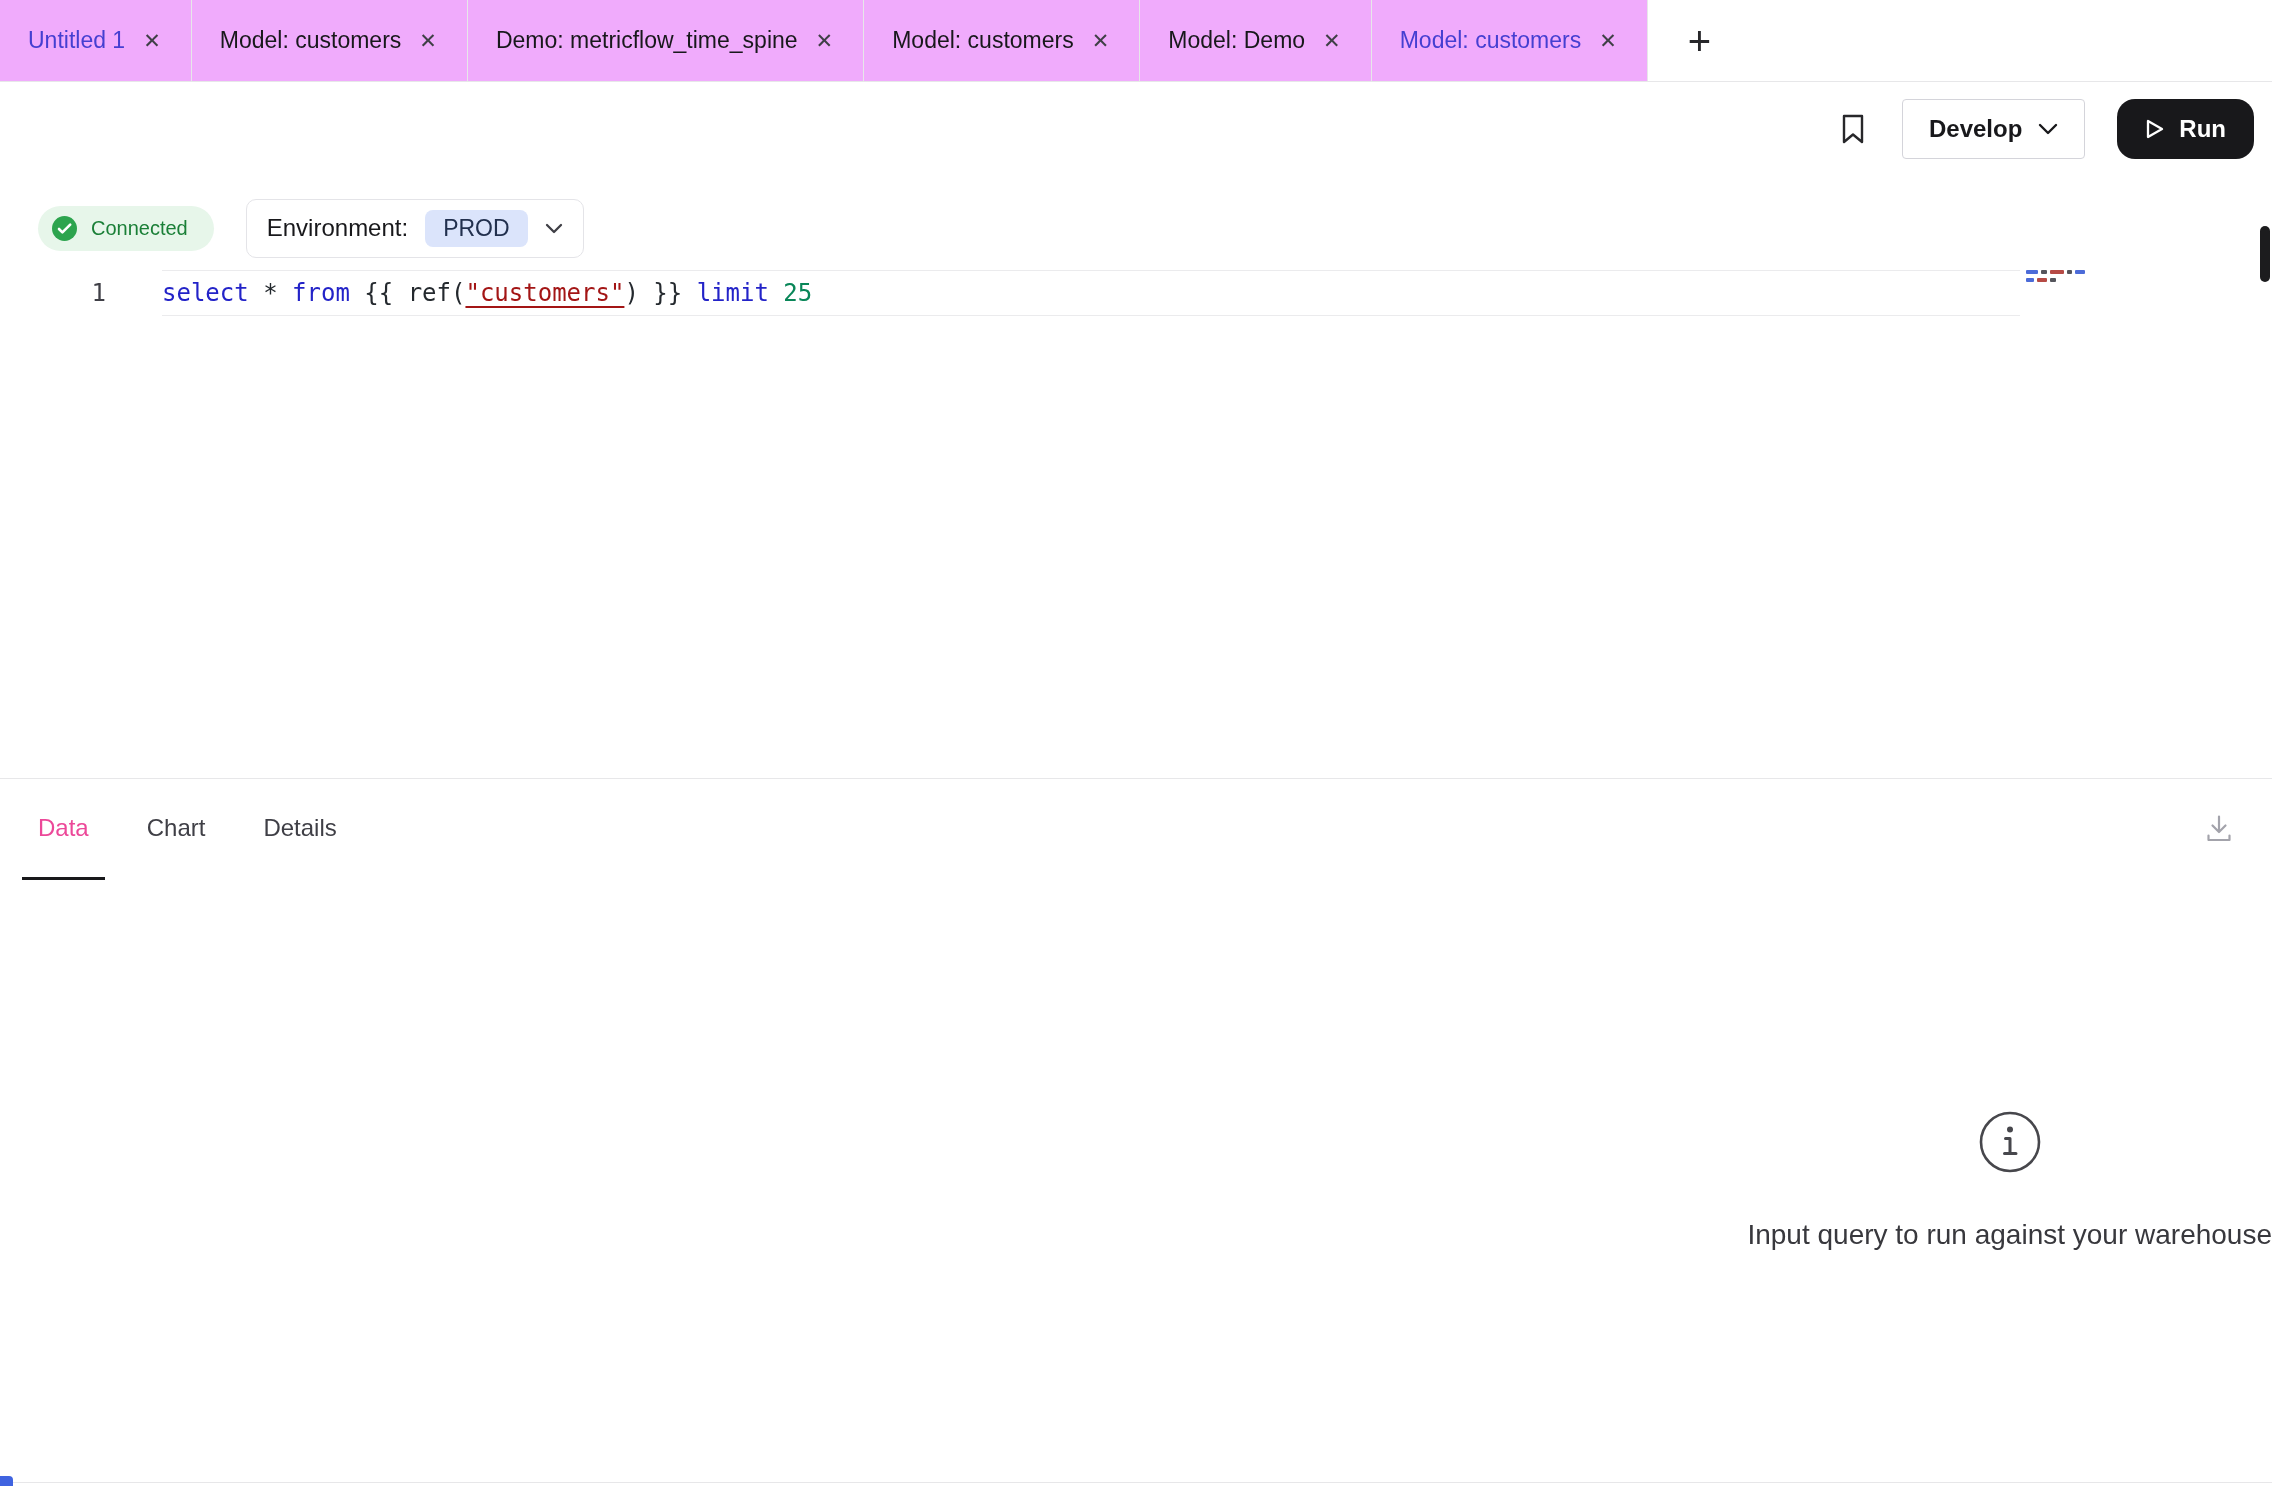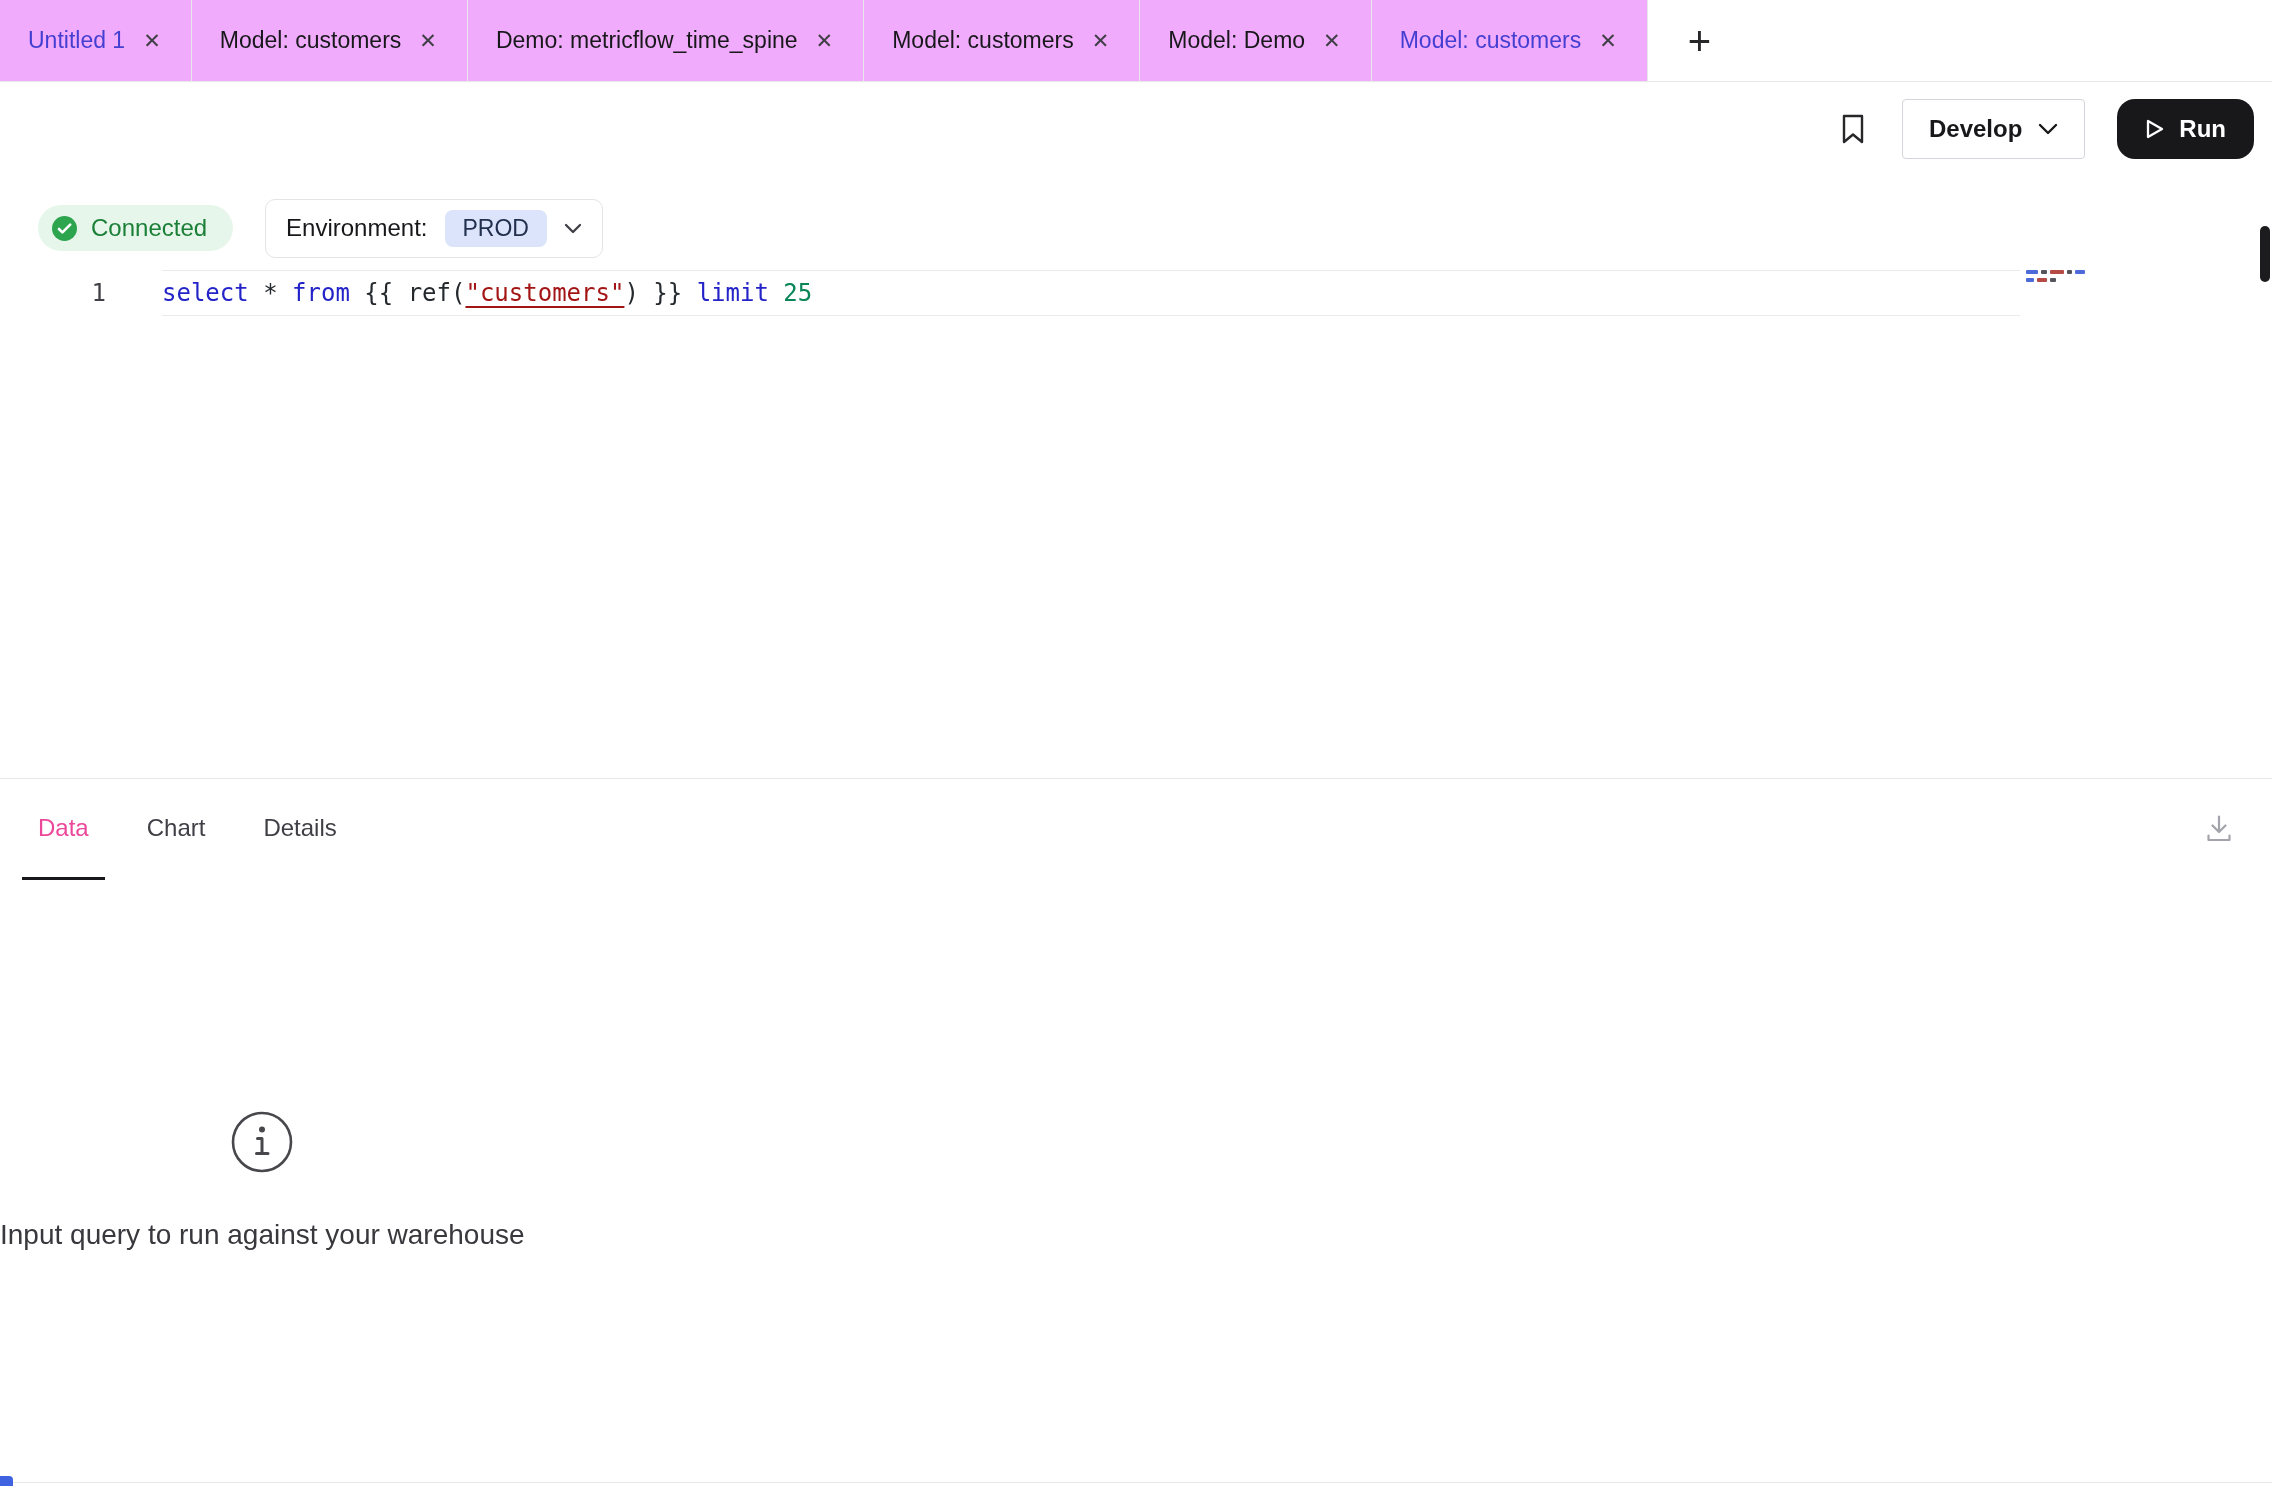--- a/index.html
+++ b/index.html
@@ -16,21 +16,21 @@
   .tab-add { border:none; background:none; font-size:40px; font-weight:300; color:#27272a; margin-left:26px; padding:0 14px; cursor:pointer; line-height:1; }
 
   
   .toolbar { height:94px; display:flex; align-items:center; justify-content:flex-end; gap:32px; padding-right:18px; background:#fff; }
   .bookmark-btn { display:flex; align-items:center; border:none; background:none; cursor:pointer; padding:4px; }
   .develop-btn { display:flex; align-items:center; gap:16px; height:60px; padding:0 26px; background:#fff; border:1.5px solid #d4d4da; border-radius:4px; font-size:24px; font-weight:600; color:#18181b; font-family:"Liberation Sans",sans-serif; cursor:pointer; }
   .run-btn { display:flex; align-items:center; gap:14px; height:60px; padding:0 28px; background:#18181b; border:none; border-radius:18px; font-size:24px; font-weight:600; color:#fff; font-family:"Liberation Sans",sans-serif; cursor:pointer; }
 
   
   .statusrow { display:flex; align-items:center; gap:32px; height:52px; margin-top:26px; padding-left:38px; }
-  .connected-badge { display:inline-flex; align-items:center; gap:13px; background:#e7f6ea; border-radius:999px; padding:9px 26px 9px 13px; font-size:24px; font-weight:500; color:#1a7f37; }
+  .connected-badge { display:inline-flex; align-items:center; gap:13px; background:#e7f6ea; border-radius:999px; padding:9px 26px 9px 13px; font-size:20px; font-weight:500; color:#1a7f37; }
   .env-select { display:inline-flex; align-items:center; gap:17px; border:1px solid #e4e4e8; border-radius:10px; padding:10px 20px; font-size:24px; color:#18181b; cursor:pointer; background:#fff; }
   .env-pill { background:#dbe4fb; border-radius:8px; padding:5px 18px; font-size:23px; font-weight:500; color:#22304e; }
 
   
   .editor { position:relative; display:flex; margin-top:16px; height:508px; background:#fff; }
   .gutter { width:106px; text-align:right; font-family:"DejaVu Sans Mono",monospace; font-size:24px; line-height:46px; color:#3f3f46; flex-shrink:0; }
   .codearea { margin-left:56px; }
   .codeline { display:block; width:1858px; border-top:1px solid #ebebed; border-bottom:1px solid #ebebed; font-family:"DejaVu Sans Mono",monospace; font-size:24px; line-height:44px; white-space:pre; }
   .kw { color:#2323c8; }
   .plain { color:#24292e; }
@@ -42,21 +42,21 @@
   .mm-b { background:#4c6bd8; }
   .mm-d { background:#55555c; }
   .mm-r { background:#b64a45; }
 
   
   .results { border-top:1px solid #e7e7e9; }
   .results-header { position:relative; display:flex; align-items:stretch; height:101px; padding-left:22px; }
   .rtab { display:flex; align-items:center; padding:0 16px; margin-right:26px; font-size:24px; color:#3f3f46; cursor:pointer; border-bottom:3px solid transparent; }
   .rtab.active { color:#ec4899; font-weight:500; border-bottom-color:#18181b; }
   .download-btn { position:absolute; right:34px; top:50%; transform:translateY(-50%); border:none; background:none; cursor:pointer; padding:4px; }
-  .results-body { height:600px; display:flex; align-items:center; justify-content:flex-start; }
+  .results-body { height:600px; display:flex; align-items:center; justify-content:flex-end; }
   .empty { display:flex; flex-direction:column; align-items:center; }
   .empty-text { margin-top:44px; font-size:28px; font-weight:500; color:#38383d; }
 
   
   .scroll-thumb { position:absolute; right:2px; top:226px; width:10px; height:56px; background:#1c1c1e; border-radius:5px; }
   .bottom-line { position:absolute; left:0; right:0; bottom:3px; height:1px; background:#e7e7e9; }
   .bottom-blue { position:absolute; left:0; bottom:0; width:13px; height:10px; background:#3f63e0; border-radius:0 4px 0 0; }
 </style>
 </head>
 <body>

